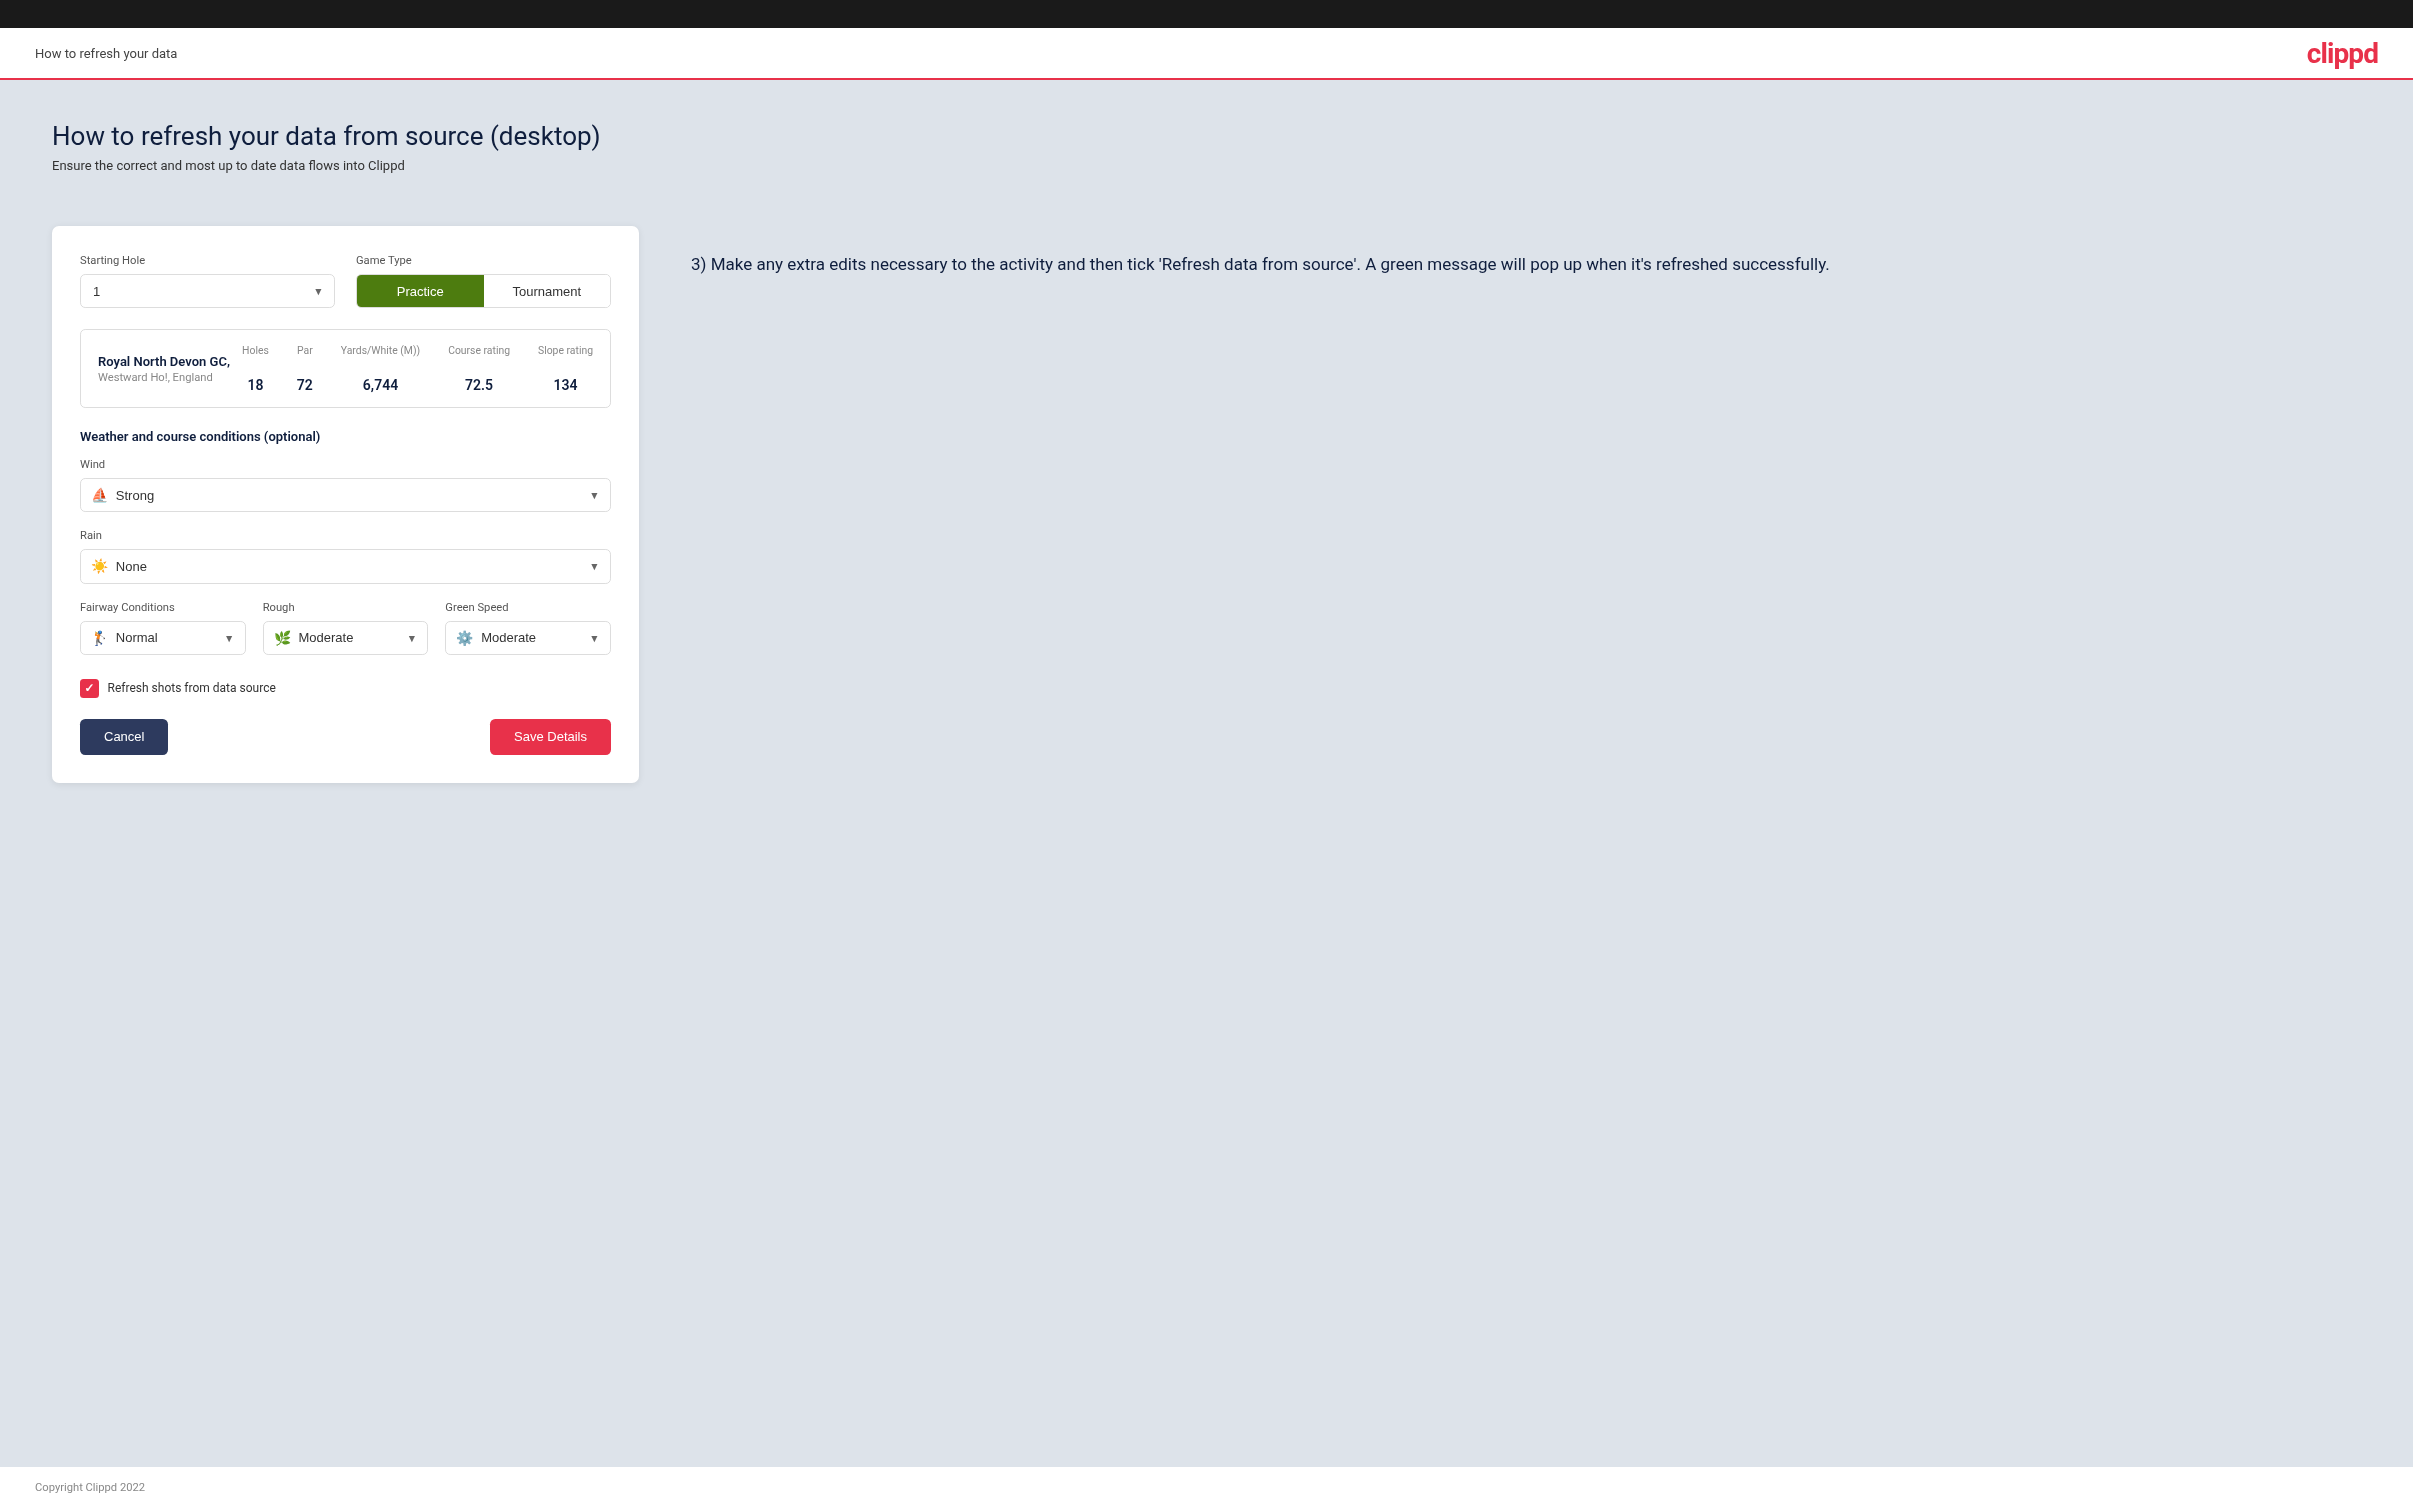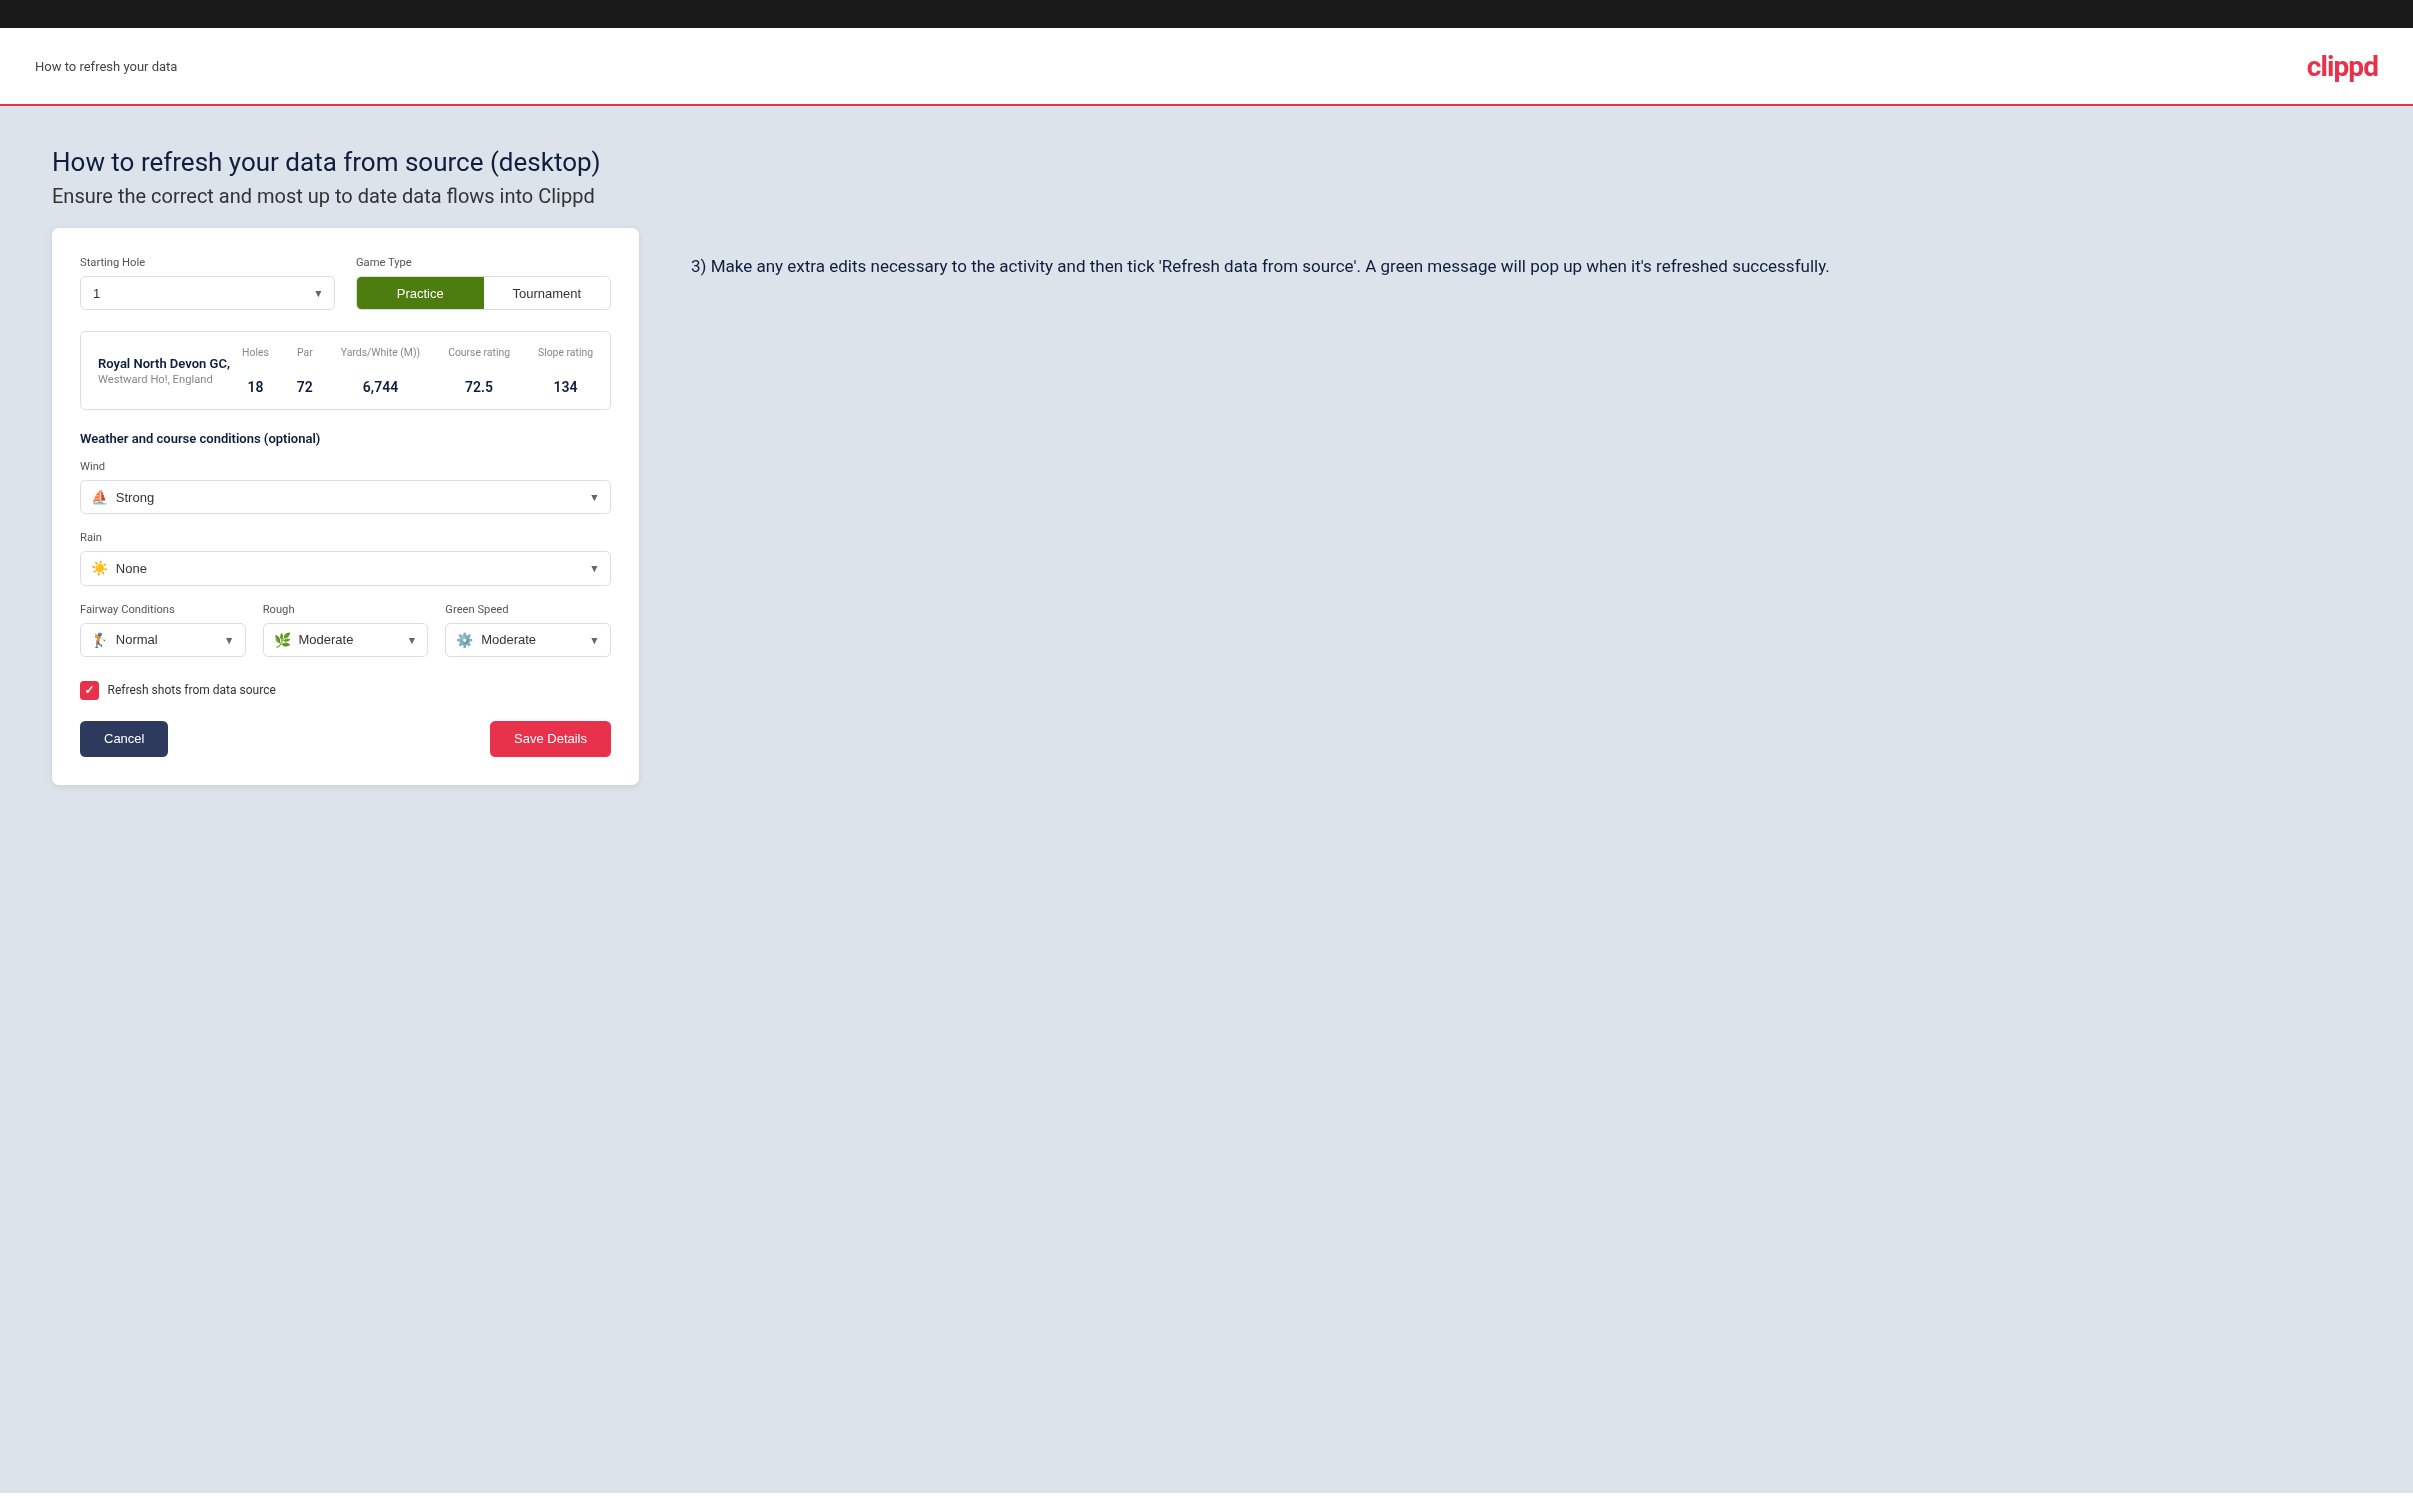--- a/index.html
+++ b/index.html
@@ -13,21 +13,21 @@
       background: #1a1a1a;
       height: 28px;
     }
 
     .header {
       background: #fff;
       display: flex;
       align-items: center;
       justify-content: space-between;
       padding: 0 35px;
-      height: 78px;
+      height: 52px;
       border-bottom: 2.6px solid #e8314a;
     }
 
     .header-title {
       font-size: 13px;
       color: #444;
       font-weight: 400;
     }
 
     .logo {
@@ -44,24 +44,24 @@
     }
 
     .page-heading {
       font-size: 26px;
       font-weight: 400;
       color: #0f1e3d;
       margin-bottom: 7px;
     }
 
     .page-subheading {
-      font-size: 20px;
+      font-size: 13px;
       color: #333;
       font-weight: 400;
-      margin-bottom: 20px;
+      margin-bottom: 53px;
     }
 
     .content-area {
       display: flex;
       gap: 52px;
       align-items: flex-start;
     }
 
     .form-panel {
       background: #fff;

